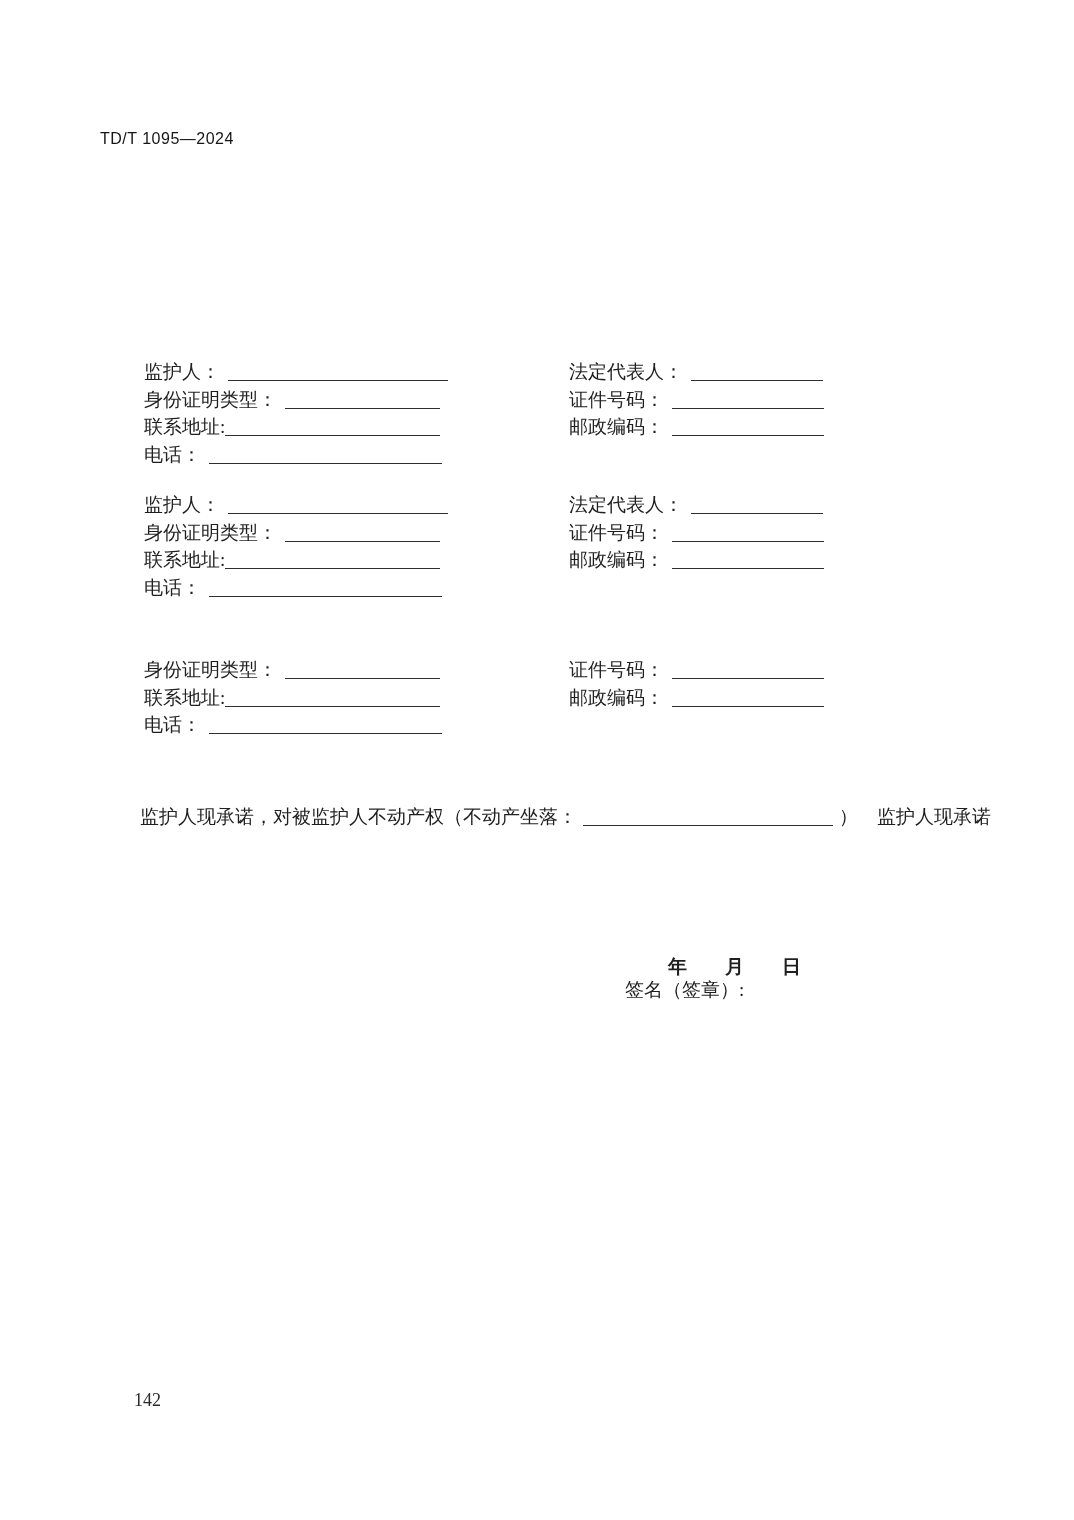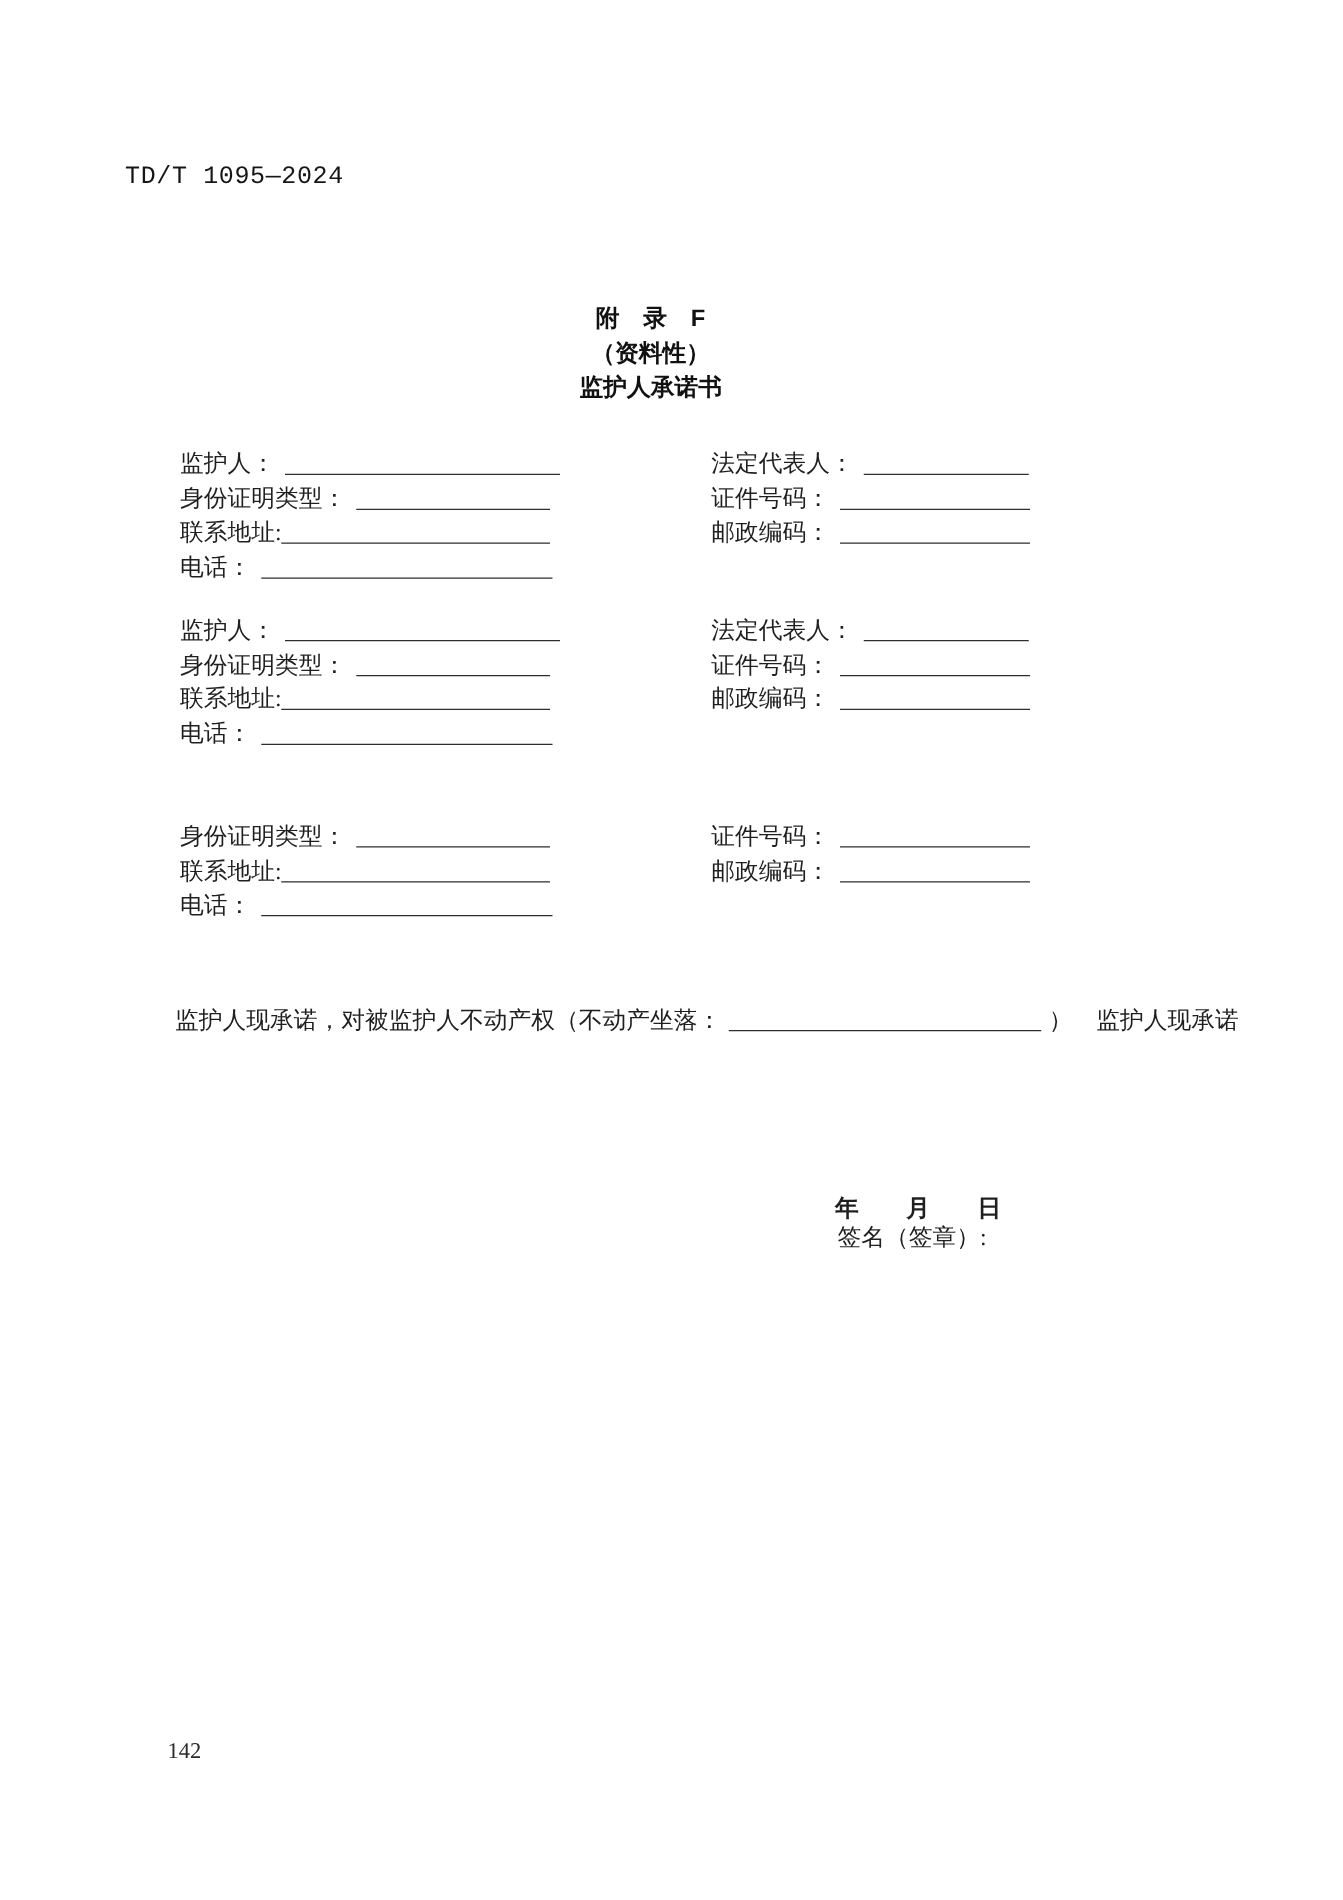--- a/index.html
+++ b/index.html
@@ -8,22 +8,22 @@
     width:1074px; height:1520px;
     margin:0 auto;
     background:#ffffff;
     color:#1f1f1f;
     font-family:"Liberation Serif","DejaVu Serif",serif;
     font-size:19px;
     overflow:hidden;
   }
   .header {
     position:absolute; left:100px; top:130px;
-    font-family:Liberation Mono, monospace;
-    font-size:20px; letter-spacing:0.5px; color:#161616;text-align:center;
+    font-family:Liberation Sans, sans-serif;
+    font-size:16px; letter-spacing:0.5px; color:#161616;text-align:center;
   }
   .titles {
     position:absolute; left:98px; top:242px; width:845px;
     text-align:center;
     font-family:"Liberation Sans","DejaVu Sans",sans-serif;
     font-weight:bold; font-size:19px; color:#111;
   }
   .titles .tline { line-height:27.5px; }
   .block { position:absolute; left:144px; width:820px; }
   .frow { display:flex; align-items:baseline; height:27.5px; line-height:27.5px; white-space:nowrap; }
@@ -32,39 +32,34 @@
   .uline {
     display:inline-block; height:0;
     border-bottom:1.5px solid #2e2e2e;
     position:relative; top:3px;
   }
   .statement {
     position:absolute; left:98px; top:803px; width:880px;
     line-height:28px; white-space:nowrap;
   }
   .statement .indent { padding-left:42px; }
-  .sig { position:absolute; left:670px; top:977px;text-align:right; }
+  .sig { position:absolute; left:625px; top:977px;text-align:right; }
   .date { position:absolute; left:668px; top:954px;font-weight:bold; }
   .pnum {
     position:absolute; left:118px; top:1390px;
     font-size:18px; color:#2a2a2a;margin-left:16px;
   }
 </style>
 </head>
 <body>
 
 <div class="page">
 
   <div class="header">TD/T 1095—2024</div>
 
-  <div class="titles">
-    <div class="tline">附　录　F</div>
-    <div class="tline">（资料性）</div>
-    <div class="tline">监护人承诺书</div>
-  </div>
 
   <div class="block" style="top:358px">
     <div class="frow">
       <span class="cl"><span>监护人：</span><span class="uline" style="width:220px;margin-left:8px"></span></span>
       <span class="cr"><span>法定代表人：</span><span class="uline" style="width:132px;margin-left:8px"></span></span>
     </div>
     <div class="frow">
       <span class="cl"><span>身份证明类型：</span><span class="uline" style="width:155px;margin-left:8px"></span></span>
       <span class="cr"><span>证件号码：</span><span class="uline" style="width:152px;margin-left:8px"></span></span>
     </div>

